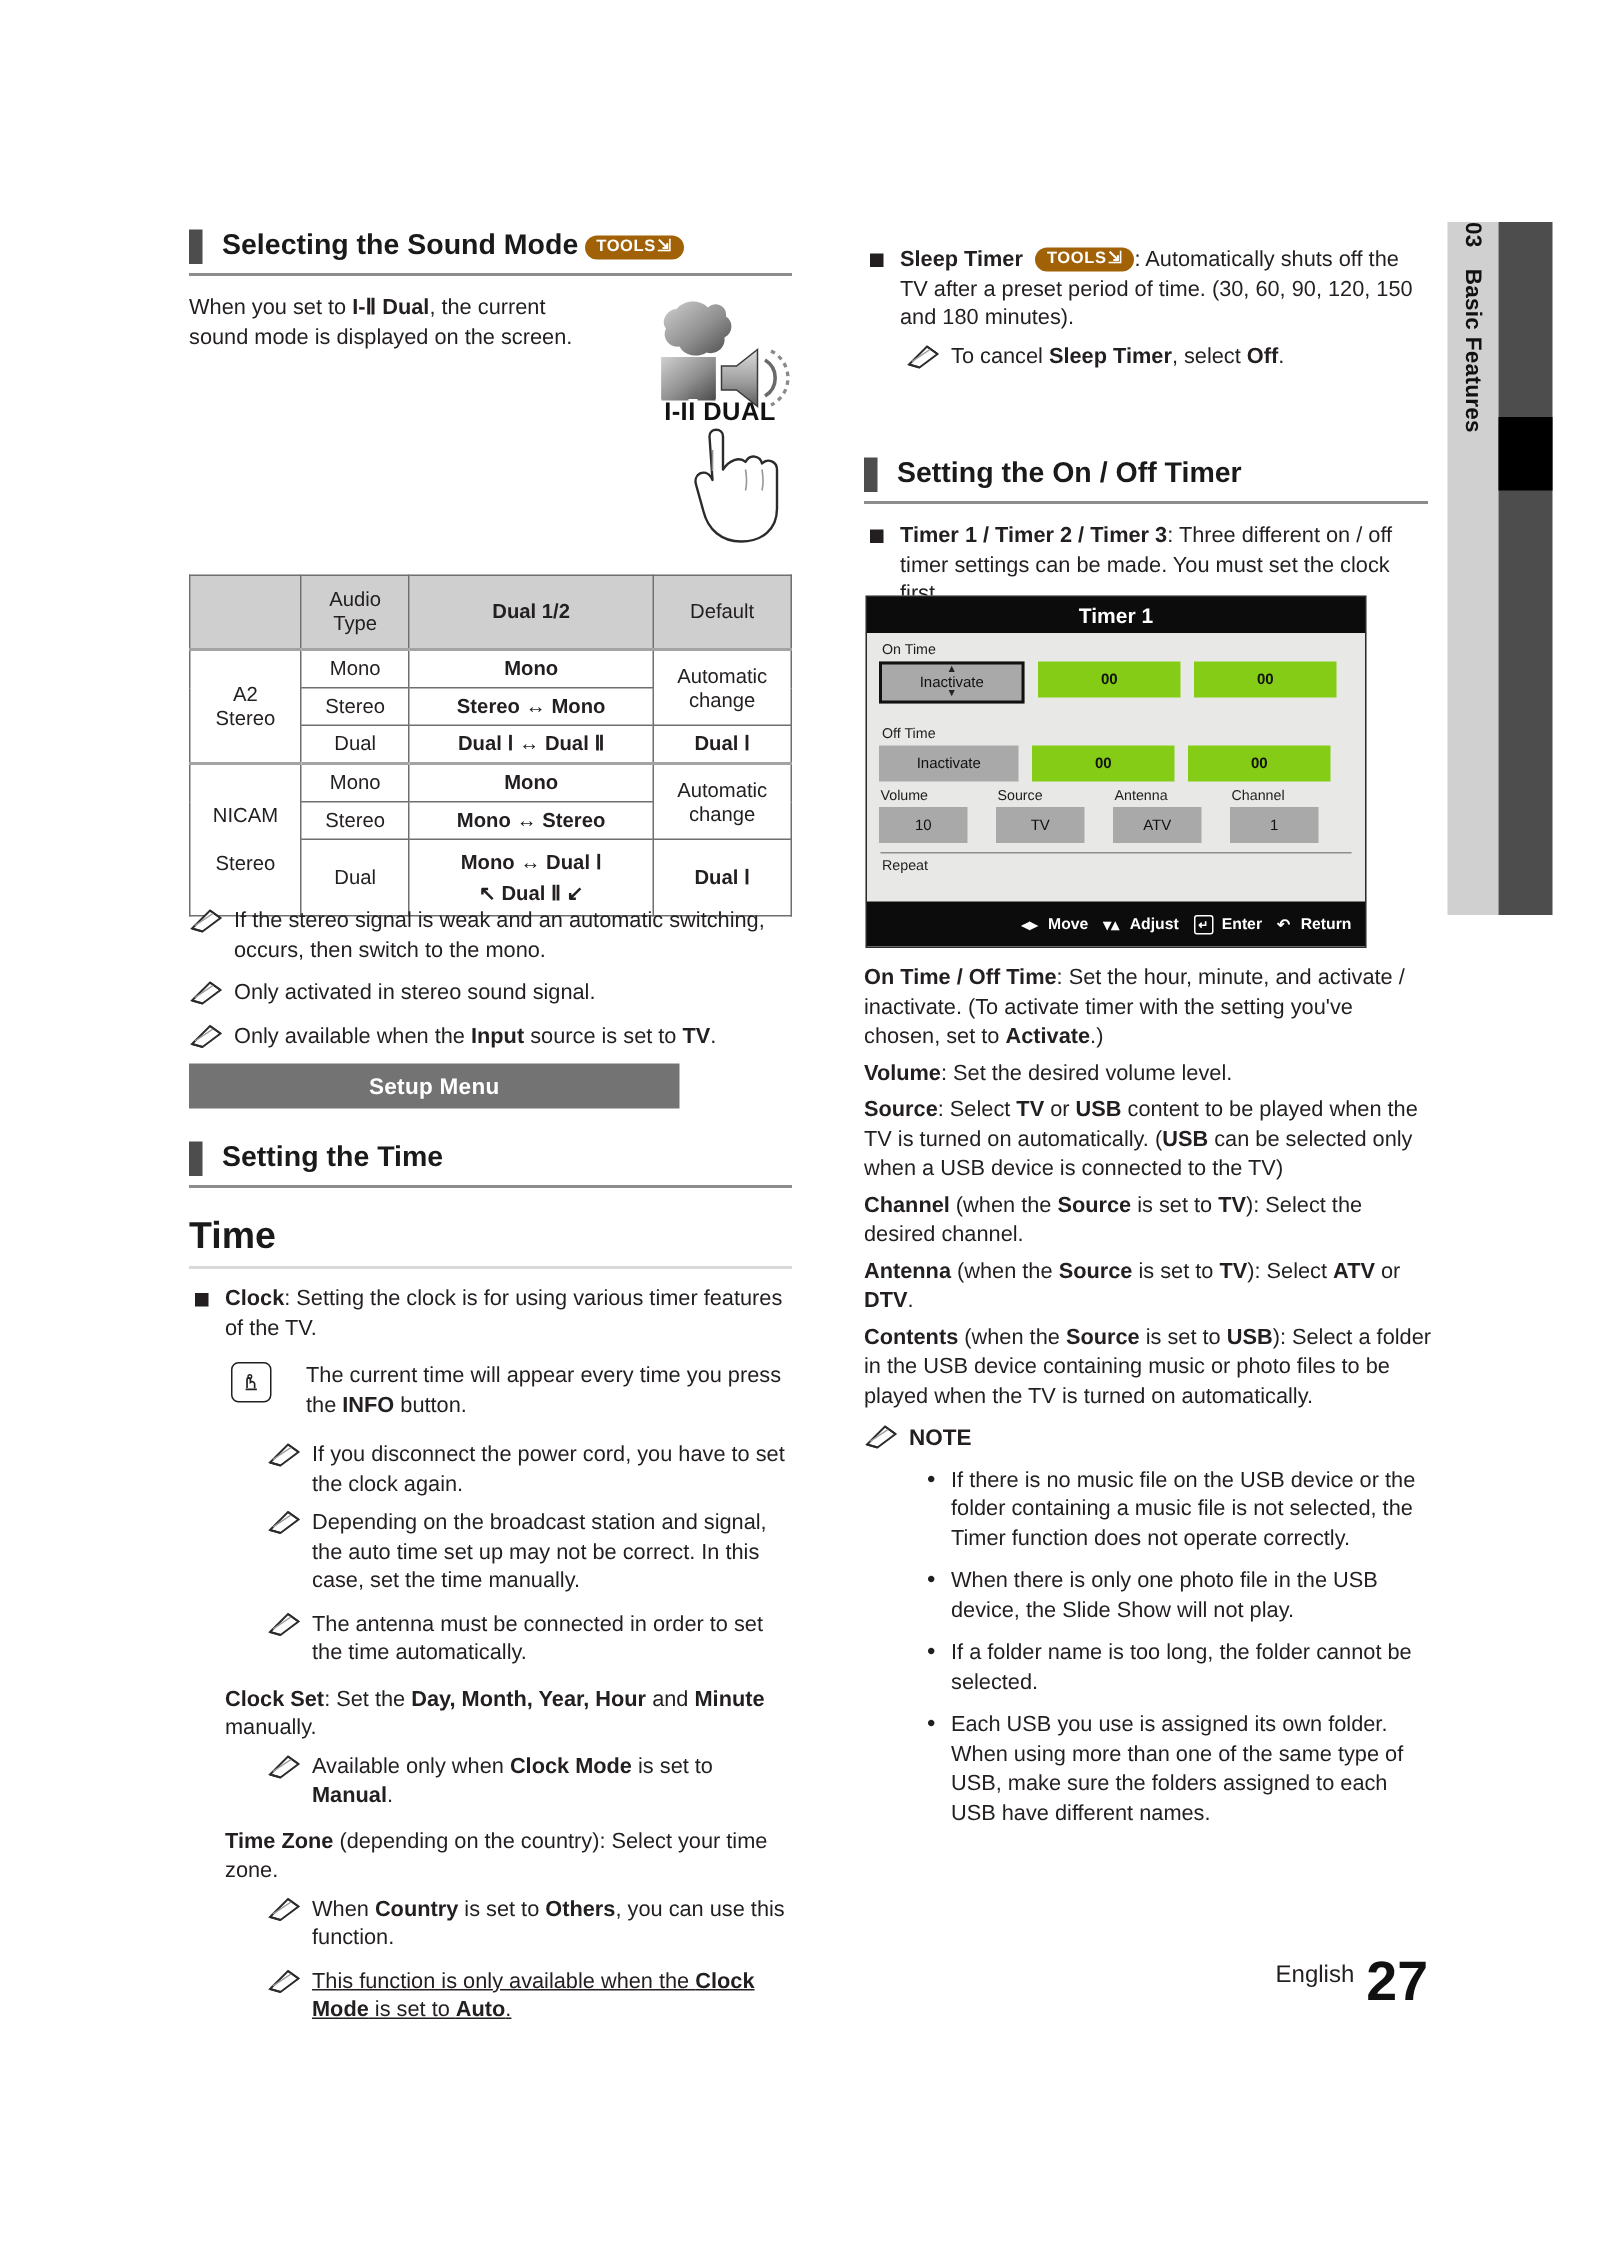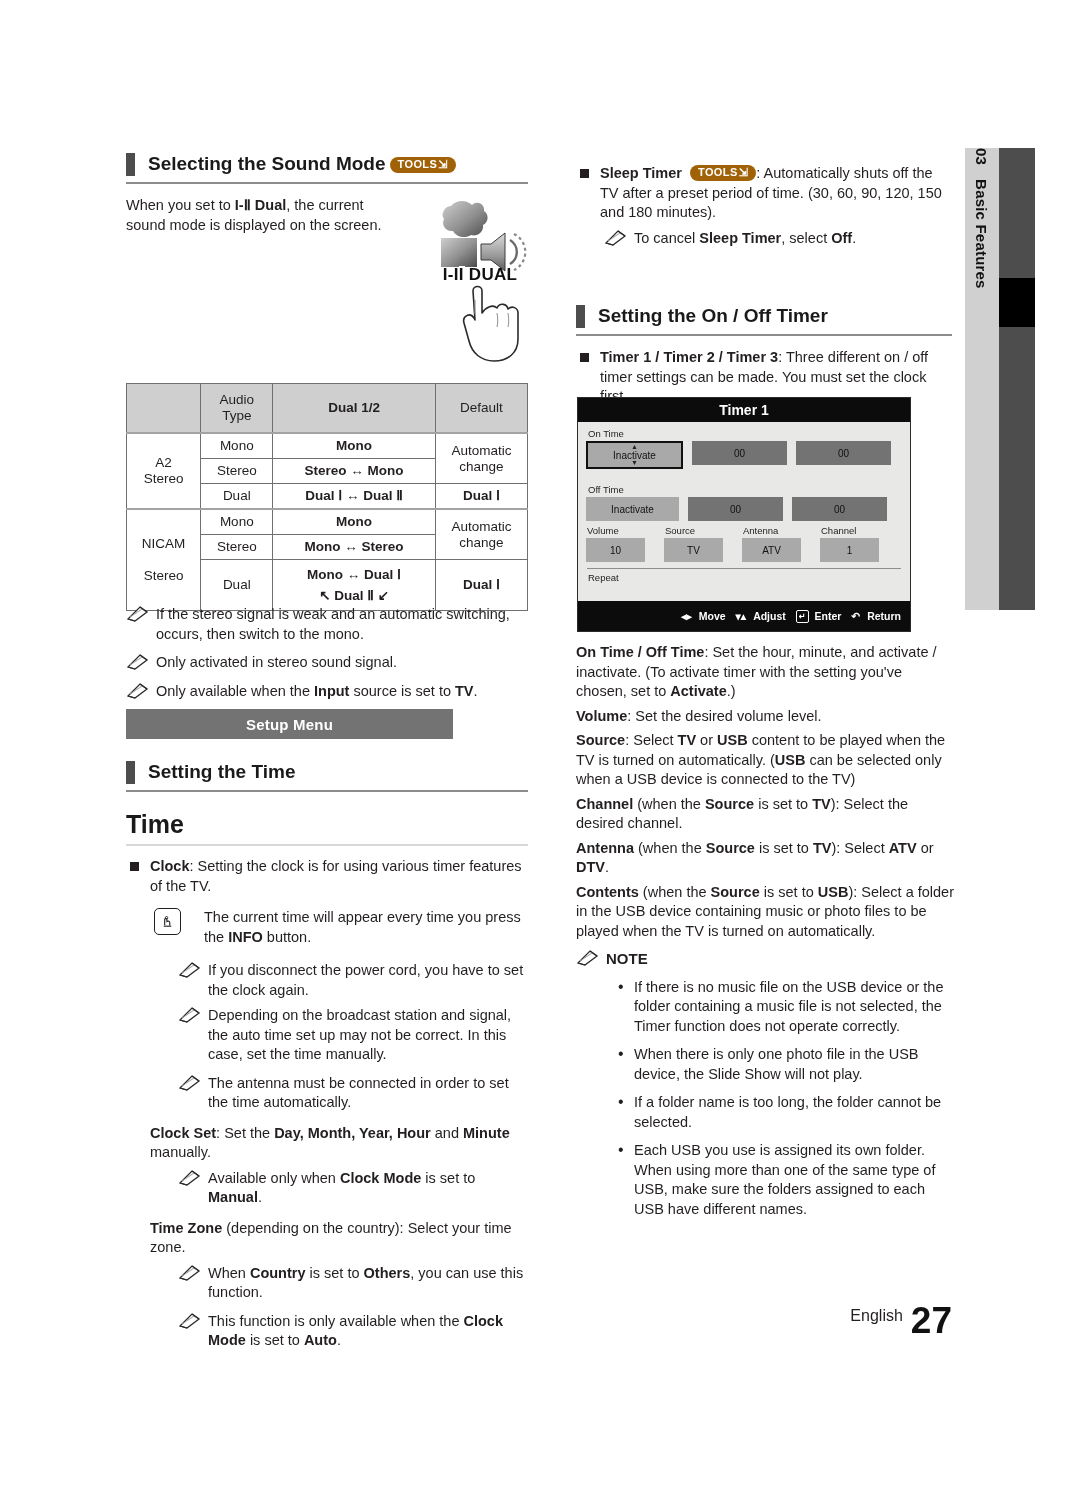--- a/index.html
+++ b/index.html
@@ -140,21 +140,21 @@
     font-size:14px;font-weight:bold;
   }
   .osd-body{padding:5px 8px 0 8px;position:relative;}
   .osd-lab{font-size:9.5px;color:#1d1d1d;margin:1px 0 2px 2px;font-weight:normal;}
   .osd-row{display:flex;gap:9px;}
   .osd-field{
     background:#a9a9a9;height:24px;
     display:flex;align-items:center;justify-content:center;
     font-size:10px;color:#111;
   }
-  .osd-field.dark{background:#737373;}
+  .osd-field.dark{background:#84cc16;font-weight:bold;}
   .osd-field.sel{border:2px solid #111;background:#a9a9a9;position:relative;}
   .osd-f1{width:93px;}
   .osd-f2{width:95px;}
   .osd-f3{width:95px;}
   .caretU,.caretD{position:absolute;left:50%;transform:translateX(-50%);font-size:7px;line-height:6px;color:#222;}
   .caretU{top:1px;}
   .caretD{bottom:1px;}
   .quad{display:flex;gap:5px;margin-top:3px;}
   .quad .cell{width:73px;}
   .quad .cell .osd-lab{margin-left:1px;}
@@ -394,21 +394,21 @@
     <div class="note-item" style="margin-left:52px;margin-top:6px;">
       <svg class="pencil" viewBox="0 0 24 16">
           <path d="M2 13 L14 1 L21 6 L9 15 Z" fill="#ffffff" stroke="#2b2b2b" stroke-width="1.3"></path>
           <path d="M14 1 L21 6" stroke="#2b2b2b" stroke-width="1.3"></path>
           <path d="M2 13 L9 15" stroke="#2b2b2b" stroke-width="1.3"></path>
           <path d="M4 11 L16 3" stroke="#9a9a9a" stroke-width="1"></path>
         </svg>
       <p><span>When </span><b>Country</b><span> is set to </span><b>Others</b><span>, you can use this function.</span></p>
     </div>
 
-    <div class="note-item" style="margin-left:52px;margin-top:9px;">
+    <div class="note-item" style="margin-left:52px;margin-top:9px;text-decoration:underline;">
       <svg class="pencil" viewBox="0 0 24 16">
           <path d="M2 13 L14 1 L21 6 L9 15 Z" fill="#ffffff" stroke="#2b2b2b" stroke-width="1.3"></path>
           <path d="M14 1 L21 6" stroke="#2b2b2b" stroke-width="1.3"></path>
           <path d="M2 13 L9 15" stroke="#2b2b2b" stroke-width="1.3"></path>
           <path d="M4 11 L16 3" stroke="#9a9a9a" stroke-width="1"></path>
         </svg>
       <p><span>This function is only available when the </span><b>Clock Mode</b><span> is set to </span><b>Auto</b><span>.</span></p>
     </div>
   </div>
 

